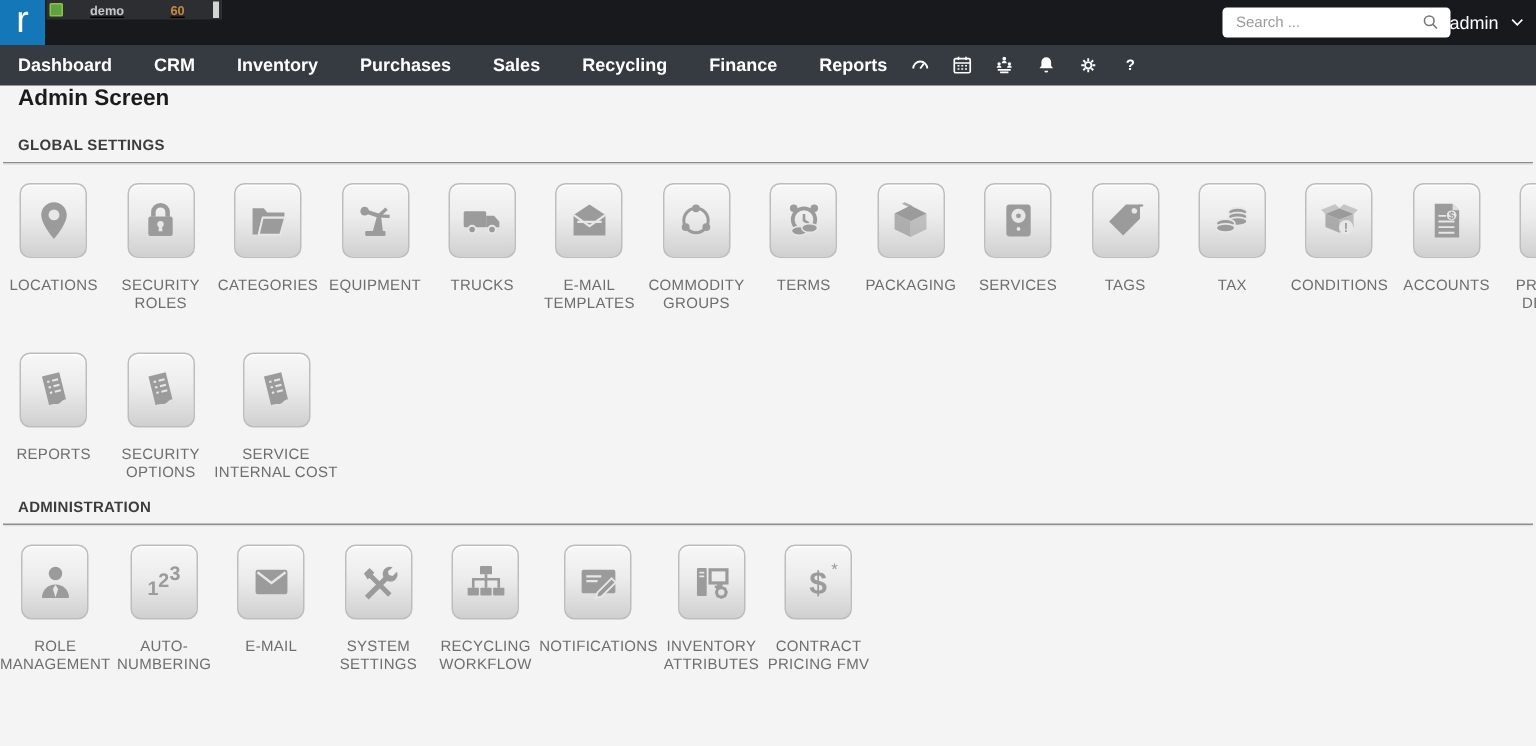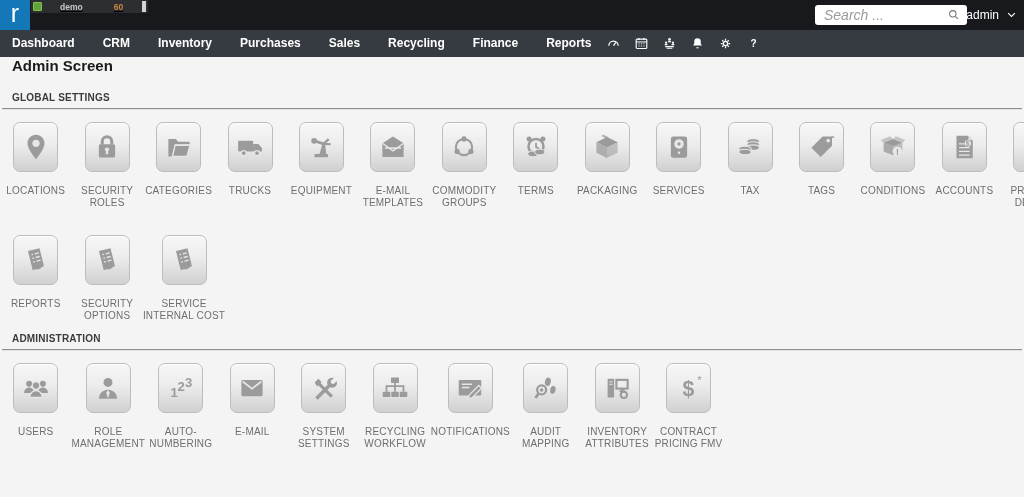--- a/index.html
+++ b/index.html
@@ -13,21 +13,21 @@
         display:flex;align-items:center;justify-content:center;font-size:25px;line-height:1;
         padding-bottom:3px;box-sizing:border-box;cursor:pointer;}
   .badge{position:absolute;left:31px;top:0;height:13px;display:flex;align-items:center;
          background:#2c2e32;padding:0 2px;gap:18px;font-size:8.5px;text-decoration:underline;}
   .badge-ic{width:9px;height:9px;background:#5fa33e;border:1px solid #8bc34a;border-radius:1px;box-sizing:border-box;}
   .badge-label{color:#c8c8c8;font-weight:bold;}
   .badge-value{color:#c9873a;font-weight:bold;margin-left:13px;}
   .badge-end{width:4px;height:11px;background:#d4d4d4;margin-left:1px;}
   .search{position:absolute;right:57px;top:5px;width:152px;height:20px;background:#fff;border-radius:3px;}
   .search input{border:none;outline:none;background:transparent;width:calc(100% - 28px);height:100%;
-                padding:0 0 12px 9px;font-size:14px;color:#333;font-family:inherit;font-style:italic;}
+                padding:0 0 12px 9px;font-size:10px;color:#333;font-family:inherit;}
   .search input::placeholder{color:#9b9b9b;}
   .search svg{position:absolute;right:6px;top:3px;width:14px;height:14px;cursor:pointer;}
   .user{position:absolute;right:8px;top:0;height:30px;display:flex;align-items:center;gap:8px;
         color:#fff;font-size:12px;cursor:pointer;}
 
   
   .navbar{height:27px;background:#363b41;display:flex;justify-content:flex-start;}
   .nav-menu{display:flex;}
   .nav-item{color:#fff;font-size:12px;font-weight:bold;line-height:27px;padding:0 14px;cursor:pointer;}
   .nav-item:first-child{padding-left:12px;}
@@ -167,42 +167,42 @@
                 <path d="M8.9 10.6h11.9l-2.5 8.9H6.8z" fill="#9b9b9b" stroke="#e7e7e7" stroke-width="1"></path>
               </svg>
             </div>
             <div class="lbl">
               <div class="ln">CATEGORIES</div>
             </div>
           </div>
           <div class="cell">
             <div class="tile">
               <svg class="ticon" viewBox="0 0 24 24">
-                <rect x="2.5" y="7" width="12" height="8.6" rx="0.8" fill="#9b9b9b"></rect>
-                <path d="M14.5 9.5h4.2l2.8 3.2v2.9h-7z" fill="#9b9b9b"></path>
-                <circle cx="7" cy="16.8" r="2" fill="#9b9b9b" stroke="#e7e7e7" stroke-width="1"></circle>
-                <circle cx="17.6" cy="16.8" r="2" fill="#9b9b9b" stroke="#e7e7e7" stroke-width="1"></circle>
-              </svg>
-            </div>
-            <div class="lbl">
-              <div class="ln">TRUCKS</div>
-            </div>
-          </div>
-          <div class="cell">
-            <div class="tile">
-              <svg class="ticon" viewBox="0 0 24 24">
                 <circle cx="6.5" cy="7" r="2.3" fill="#9b9b9b"></circle>
                 <path d="M6.5 7l7.5 2.5" stroke="#9b9b9b" stroke-width="2.2"></path>
                 <path d="M14 9.5l4.2-3.8M14 9.5l5.8.3" stroke="#9b9b9b" stroke-width="1.8" fill="none"></path>
                 <path d="M13.2 9.2l-2.4 8.6h5.4l-1-8.6z" fill="#9b9b9b"></path>
                 <rect x="6.8" y="17.6" width="10.8" height="2.6" rx="0.6" fill="#9b9b9b"></rect>
               </svg>
             </div>
             <div class="lbl">
               <div class="ln">EQUIPMENT</div>
+            </div>
+          </div>
+          <div class="cell">
+            <div class="tile">
+              <svg class="ticon" viewBox="0 0 24 24">
+                <rect x="2.5" y="7" width="12" height="8.6" rx="0.8" fill="#9b9b9b"></rect>
+                <path d="M14.5 9.5h4.2l2.8 3.2v2.9h-7z" fill="#9b9b9b"></path>
+                <circle cx="7" cy="16.8" r="2" fill="#9b9b9b" stroke="#e7e7e7" stroke-width="1"></circle>
+                <circle cx="17.6" cy="16.8" r="2" fill="#9b9b9b" stroke="#e7e7e7" stroke-width="1"></circle>
+              </svg>
+            </div>
+            <div class="lbl">
+              <div class="ln">TRUCKS</div>
             </div>
           </div>
           <div class="cell">
             <div class="tile">
               <svg class="ticon" viewBox="0 0 24 24">
                 <path d="M12 3.5L3.5 9v11h17V9z" fill="#9b9b9b"></path>
                 <path d="M3.5 9l8.5 6 8.5-6M5.5 12.7h13" stroke="#e7e7e7" stroke-width="1.2" fill="none"></path>
               </svg>
             </div>
             <div class="lbl">
@@ -261,43 +261,43 @@
                 <circle cx="12" cy="16.5" r="1" fill="#e7e7e7"></circle>
               </svg>
             </div>
             <div class="lbl">
               <div class="ln">SERVICES</div>
             </div>
           </div>
           <div class="cell">
             <div class="tile">
               <svg class="ticon" viewBox="0 0 24 24">
+                <path d="M12.5 3.5h7.5v7.5l-9 9-7.5-7.5z" fill="#9b9b9b"></path>
+                <circle cx="17" cy="6.8" r="1.5" fill="#e7e7e7"></circle>
+                <path d="M17.8 5.8c1.3-1.6 2.8-2.2 3.8-1.6" stroke="#9b9b9b" stroke-width="1.2" fill="none"></path>
+              </svg>
+            </div>
+            <div class="lbl">
+              <div class="ln">TAGS</div>
+            </div>
+          </div>
+          <div class="cell">
+            <div class="tile">
+              <svg class="ticon" viewBox="0 0 24 24">
                 <g fill="#9b9b9b" stroke="#e7e7e7" stroke-width=".9">
                   <ellipse cx="14.5" cy="7.5" rx="5" ry="2.2"></ellipse>
                   <ellipse cx="14.5" cy="10" rx="5" ry="2.2"></ellipse>
                   <ellipse cx="14.5" cy="12.5" rx="5" ry="2.2"></ellipse>
                   <ellipse cx="8" cy="13.5" rx="5" ry="2.2"></ellipse>
                   <ellipse cx="8" cy="16" rx="5" ry="2.2"></ellipse>
                 </g>
               </svg>
             </div>
             <div class="lbl">
               <div class="ln">TAX</div>
-            </div>
-          </div>
-          <div class="cell">
-            <div class="tile">
-              <svg class="ticon" viewBox="0 0 24 24">
-                <path d="M12.5 3.5h7.5v7.5l-9 9-7.5-7.5z" fill="#9b9b9b"></path>
-                <circle cx="17" cy="6.8" r="1.5" fill="#e7e7e7"></circle>
-                <path d="M17.8 5.8c1.3-1.6 2.8-2.2 3.8-1.6" stroke="#9b9b9b" stroke-width="1.2" fill="none"></path>
-              </svg>
-            </div>
-            <div class="lbl">
-              <div class="ln">TAGS</div>
             </div>
           </div>
           <div class="cell">
             <div class="tile">
               <svg class="ticon" viewBox="0 0 24 24">
                 <path d="M4.5 8.5l7.5-3 7.5 3-7.5 3z" fill="#9b9b9b"></path>
                 <path d="M4.5 8.5v7l7.5 3v-7z" fill="#9b9b9b" opacity=".8"></path>
                 <path d="M19.5 8.5v7l-7.5 3v-7z" fill="#9b9b9b" opacity=".6"></path>
                 <path d="M4.5 8.5L2.2 6.3l7.5-3L12 5.5z" fill="#9b9b9b" opacity=".5"></path>
                 <path d="M19.5 8.5l2.3-2.2-7.5-3L12 5.5z" fill="#9b9b9b" opacity=".5"></path>
@@ -383,37 +383,20 @@
           </div>
         </div>
       </section>
       <section class="section">
         <div class="sec-title">ADMINISTRATION</div>
         <div class="sec-rule"></div>
         <div class="tile-row">
           <div class="cell">
             <div class="tile">
               <svg class="ticon" viewBox="0 0 24 24">
-                <g fill="#9b9b9b">
-                  <circle cx="6.5" cy="8.5" r="2.4"></circle>
-                  <path d="M2.5 16c0-2.6 1.8-4.4 4-4.4s4 1.8 4 4.4z"></path>
-                  <circle cx="17.5" cy="8.5" r="2.4"></circle>
-                  <path d="M13.5 16c0-2.6 1.8-4.4 4-4.4s4 1.8 4 4.4z"></path>
-                  <circle cx="12" cy="10" r="3" stroke="#e7e7e7" stroke-width="1"></circle>
-                  <path d="M7 19.5c0-3.2 2.2-5.4 5-5.4s5 2.2 5 5.4z" stroke="#e7e7e7" stroke-width="1"></path>
-                </g>
-              </svg>
-            </div>
-            <div class="lbl">
-              <div class="ln">USERS</div>
-            </div>
-          </div>
-          <div class="cell">
-            <div class="tile">
-              <svg class="ticon" viewBox="0 0 24 24">
                 <circle cx="12" cy="7.5" r="3.6" fill="#9b9b9b"></circle>
                 <path d="M4.8 20.5c0-4.4 3.2-7.2 7.2-7.2s7.2 2.8 7.2 7.2z" fill="#9b9b9b"></path>
                 <path d="M12 13.5l-1.4 2.2 1.4 4.6 1.4-4.6z" fill="#e7e7e7"></path>
               </svg>
             </div>
             <div class="lbl">
               <div class="ln">ROLE</div>
               <div class="ln">MANAGEMENT</div>
             </div>
           </div>
@@ -477,37 +460,20 @@
           <div class="cell">
             <div class="tile">
               <svg class="ticon" viewBox="0 0 24 24">
                 <rect x="3" y="5.5" width="18" height="12.5" rx="1" fill="#9b9b9b"></rect>
                 <path d="M5.5 9h8M5.5 11.5h6" stroke="#e7e7e7" stroke-width="1.2"></path>
                 <path d="M11.5 17.5l7.5-7.5 2.2 2.2-7.5 7.5-3 .8z" fill="#9b9b9b" stroke="#e7e7e7" stroke-width="1"></path>
               </svg>
             </div>
             <div class="lbl">
               <div class="ln">NOTIFICATIONS</div>
-            </div>
-          </div>
-          <div class="cell">
-            <div class="tile">
-              <svg class="ticon" viewBox="0 0 24 24">
-                <g fill="#9b9b9b">
-                  <ellipse cx="13.5" cy="7" rx="2.3" ry="3.4" transform="rotate(14 13.5 7)"></ellipse>
-                  <ellipse cx="17.5" cy="13.5" rx="2.1" ry="3.1" transform="rotate(14 17.5 13.5)"></ellipse>
-                  <circle cx="8.5" cy="13.5" r="3.6" fill="none" stroke="#9b9b9b" stroke-width="1.8"></circle>
-                  <path d="M6 16.5L3.5 20" stroke="#9b9b9b" stroke-width="2.2"></path>
-                  <circle cx="8.5" cy="13.5" r="1.4"></circle>
-                </g>
-              </svg>
-            </div>
-            <div class="lbl">
-              <div class="ln">AUDIT</div>
-              <div class="ln">MAPPING</div>
             </div>
           </div>
           <div class="cell">
             <div class="tile">
               <svg class="ticon" viewBox="0 0 24 24">
                 <g fill="#9b9b9b">
                   <rect x="4.5" y="4.5" width="5.2" height="15" rx=".6"></rect>
                   <path d="M5.8 7h2.6M5.8 9h2.6" stroke="#e7e7e7" stroke-width=".9"></path>
                   <rect x="11.5" y="5.5" width="9" height="7" fill="none" stroke="#9b9b9b" stroke-width="1.7"></rect>
                   <path d="M16 12.5v2M14 14.5h4" stroke="#9b9b9b" stroke-width="1.4" fill="none"></path>

